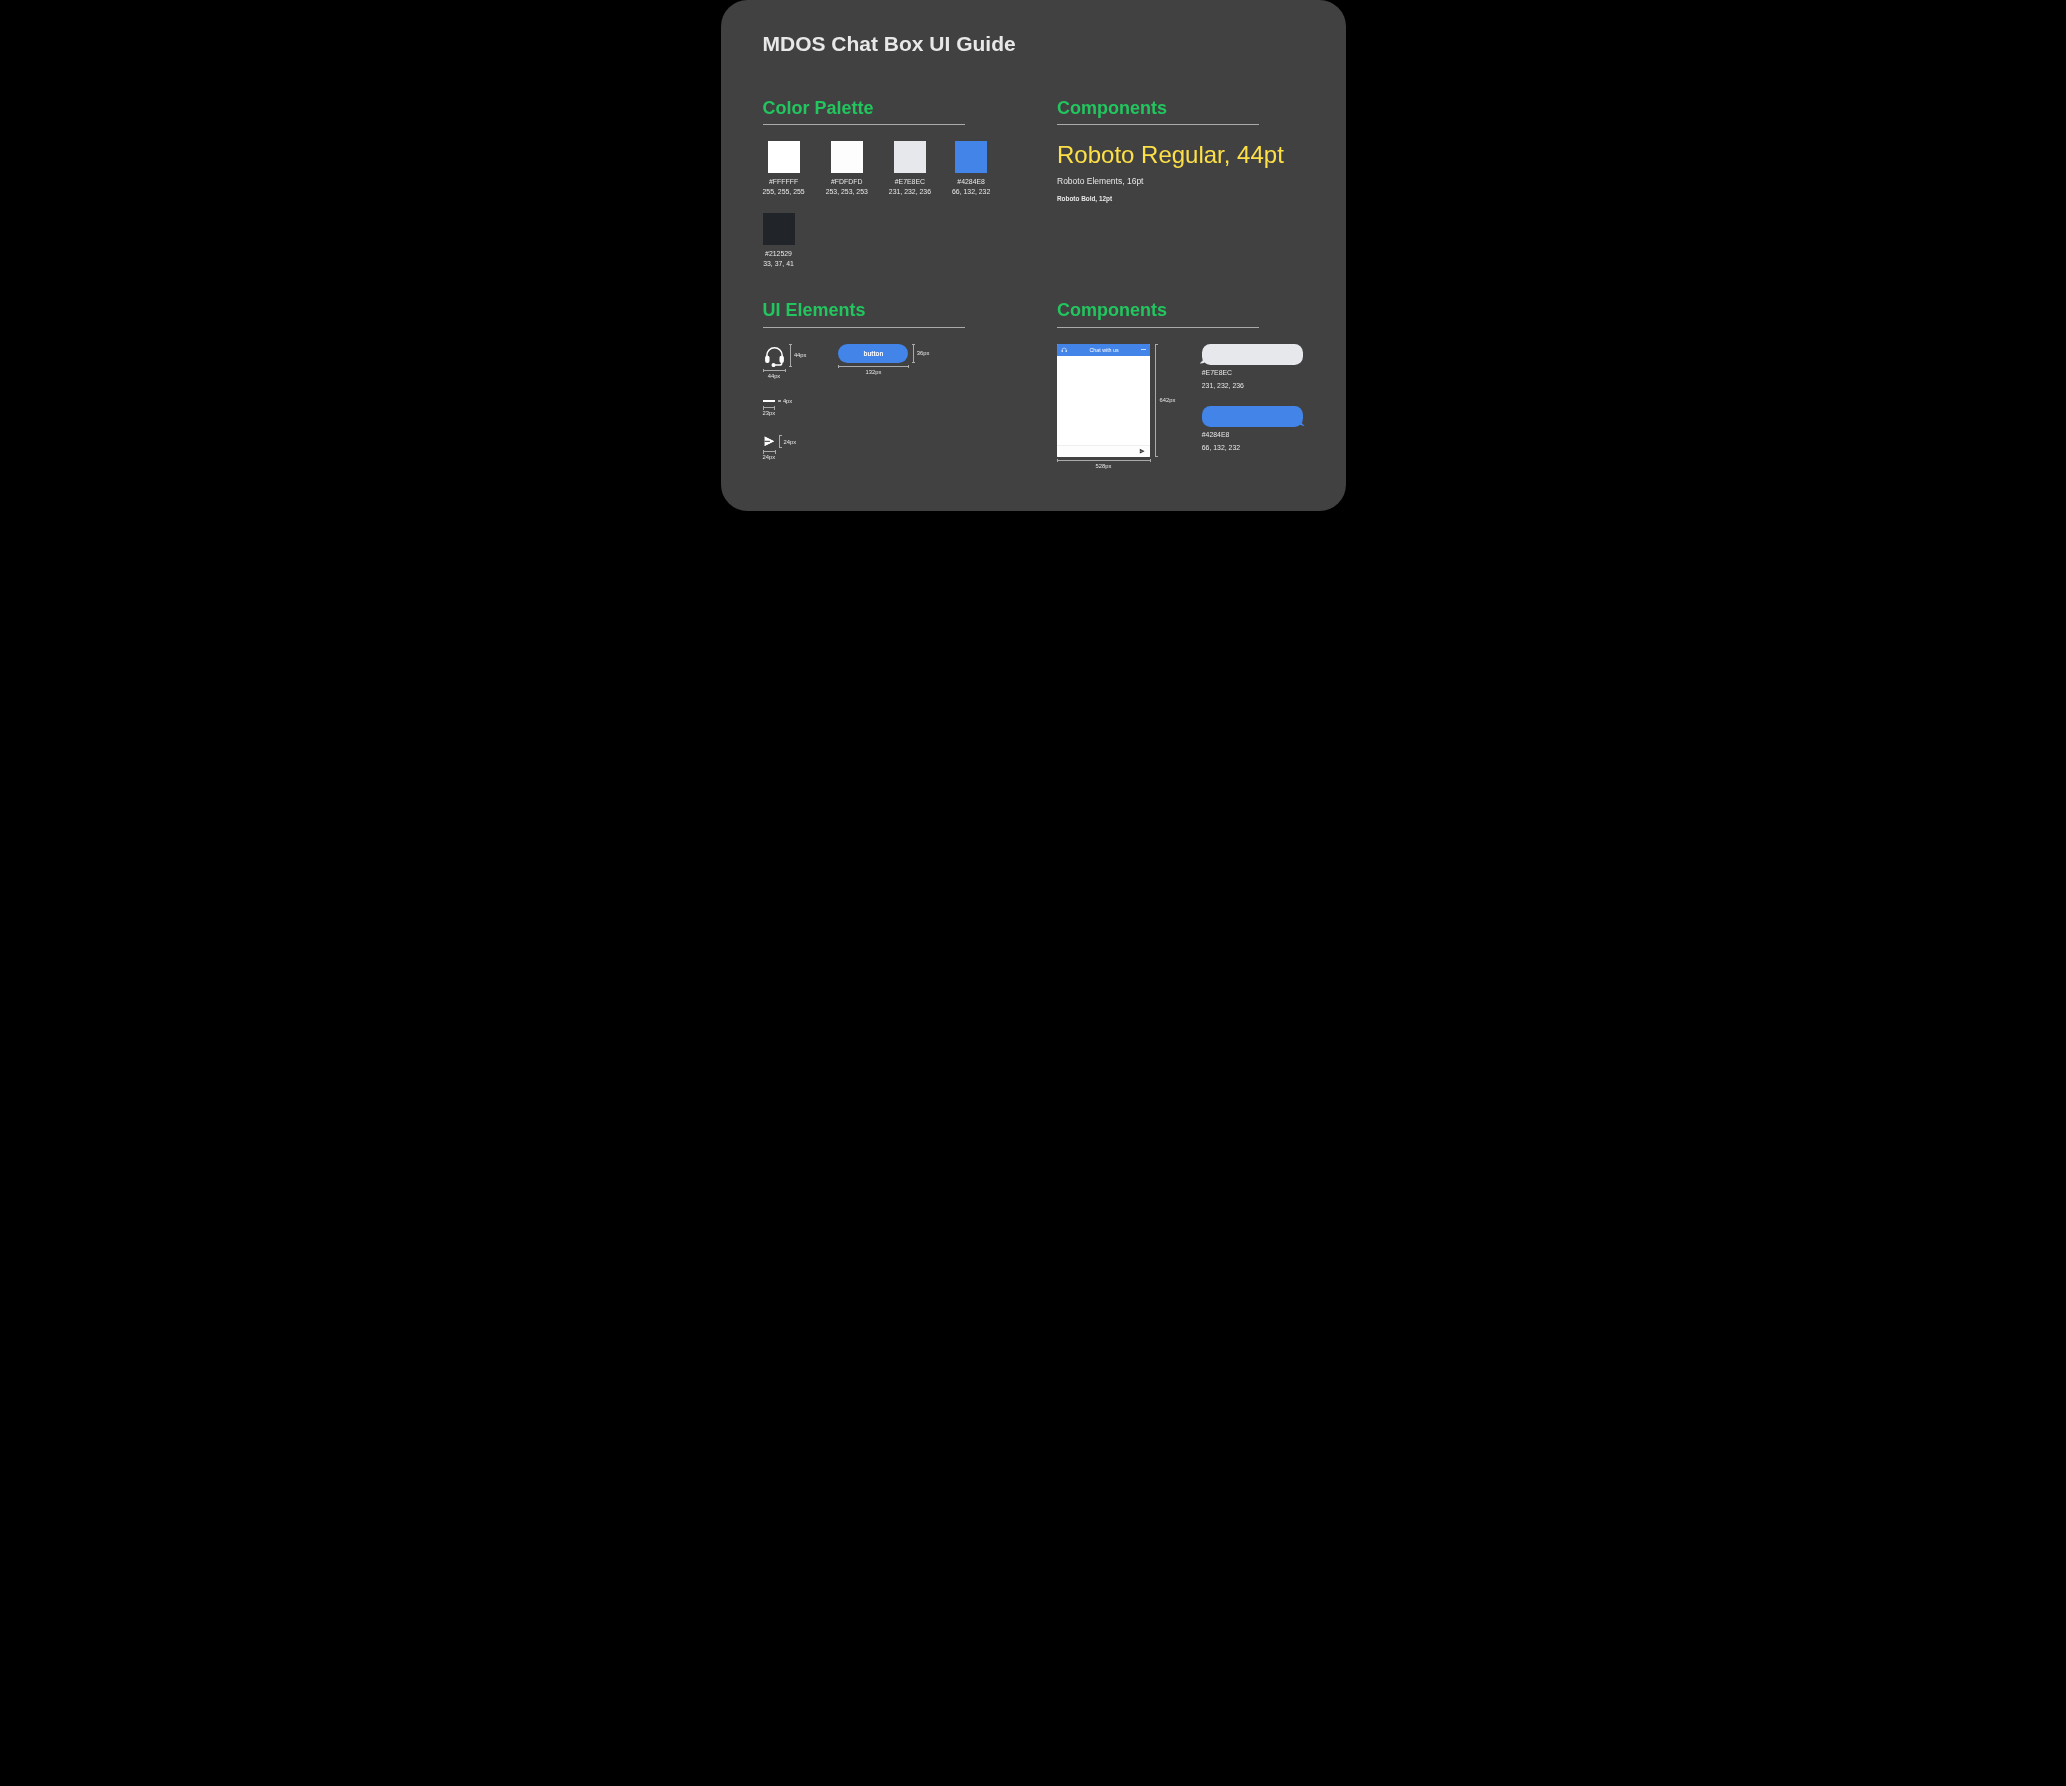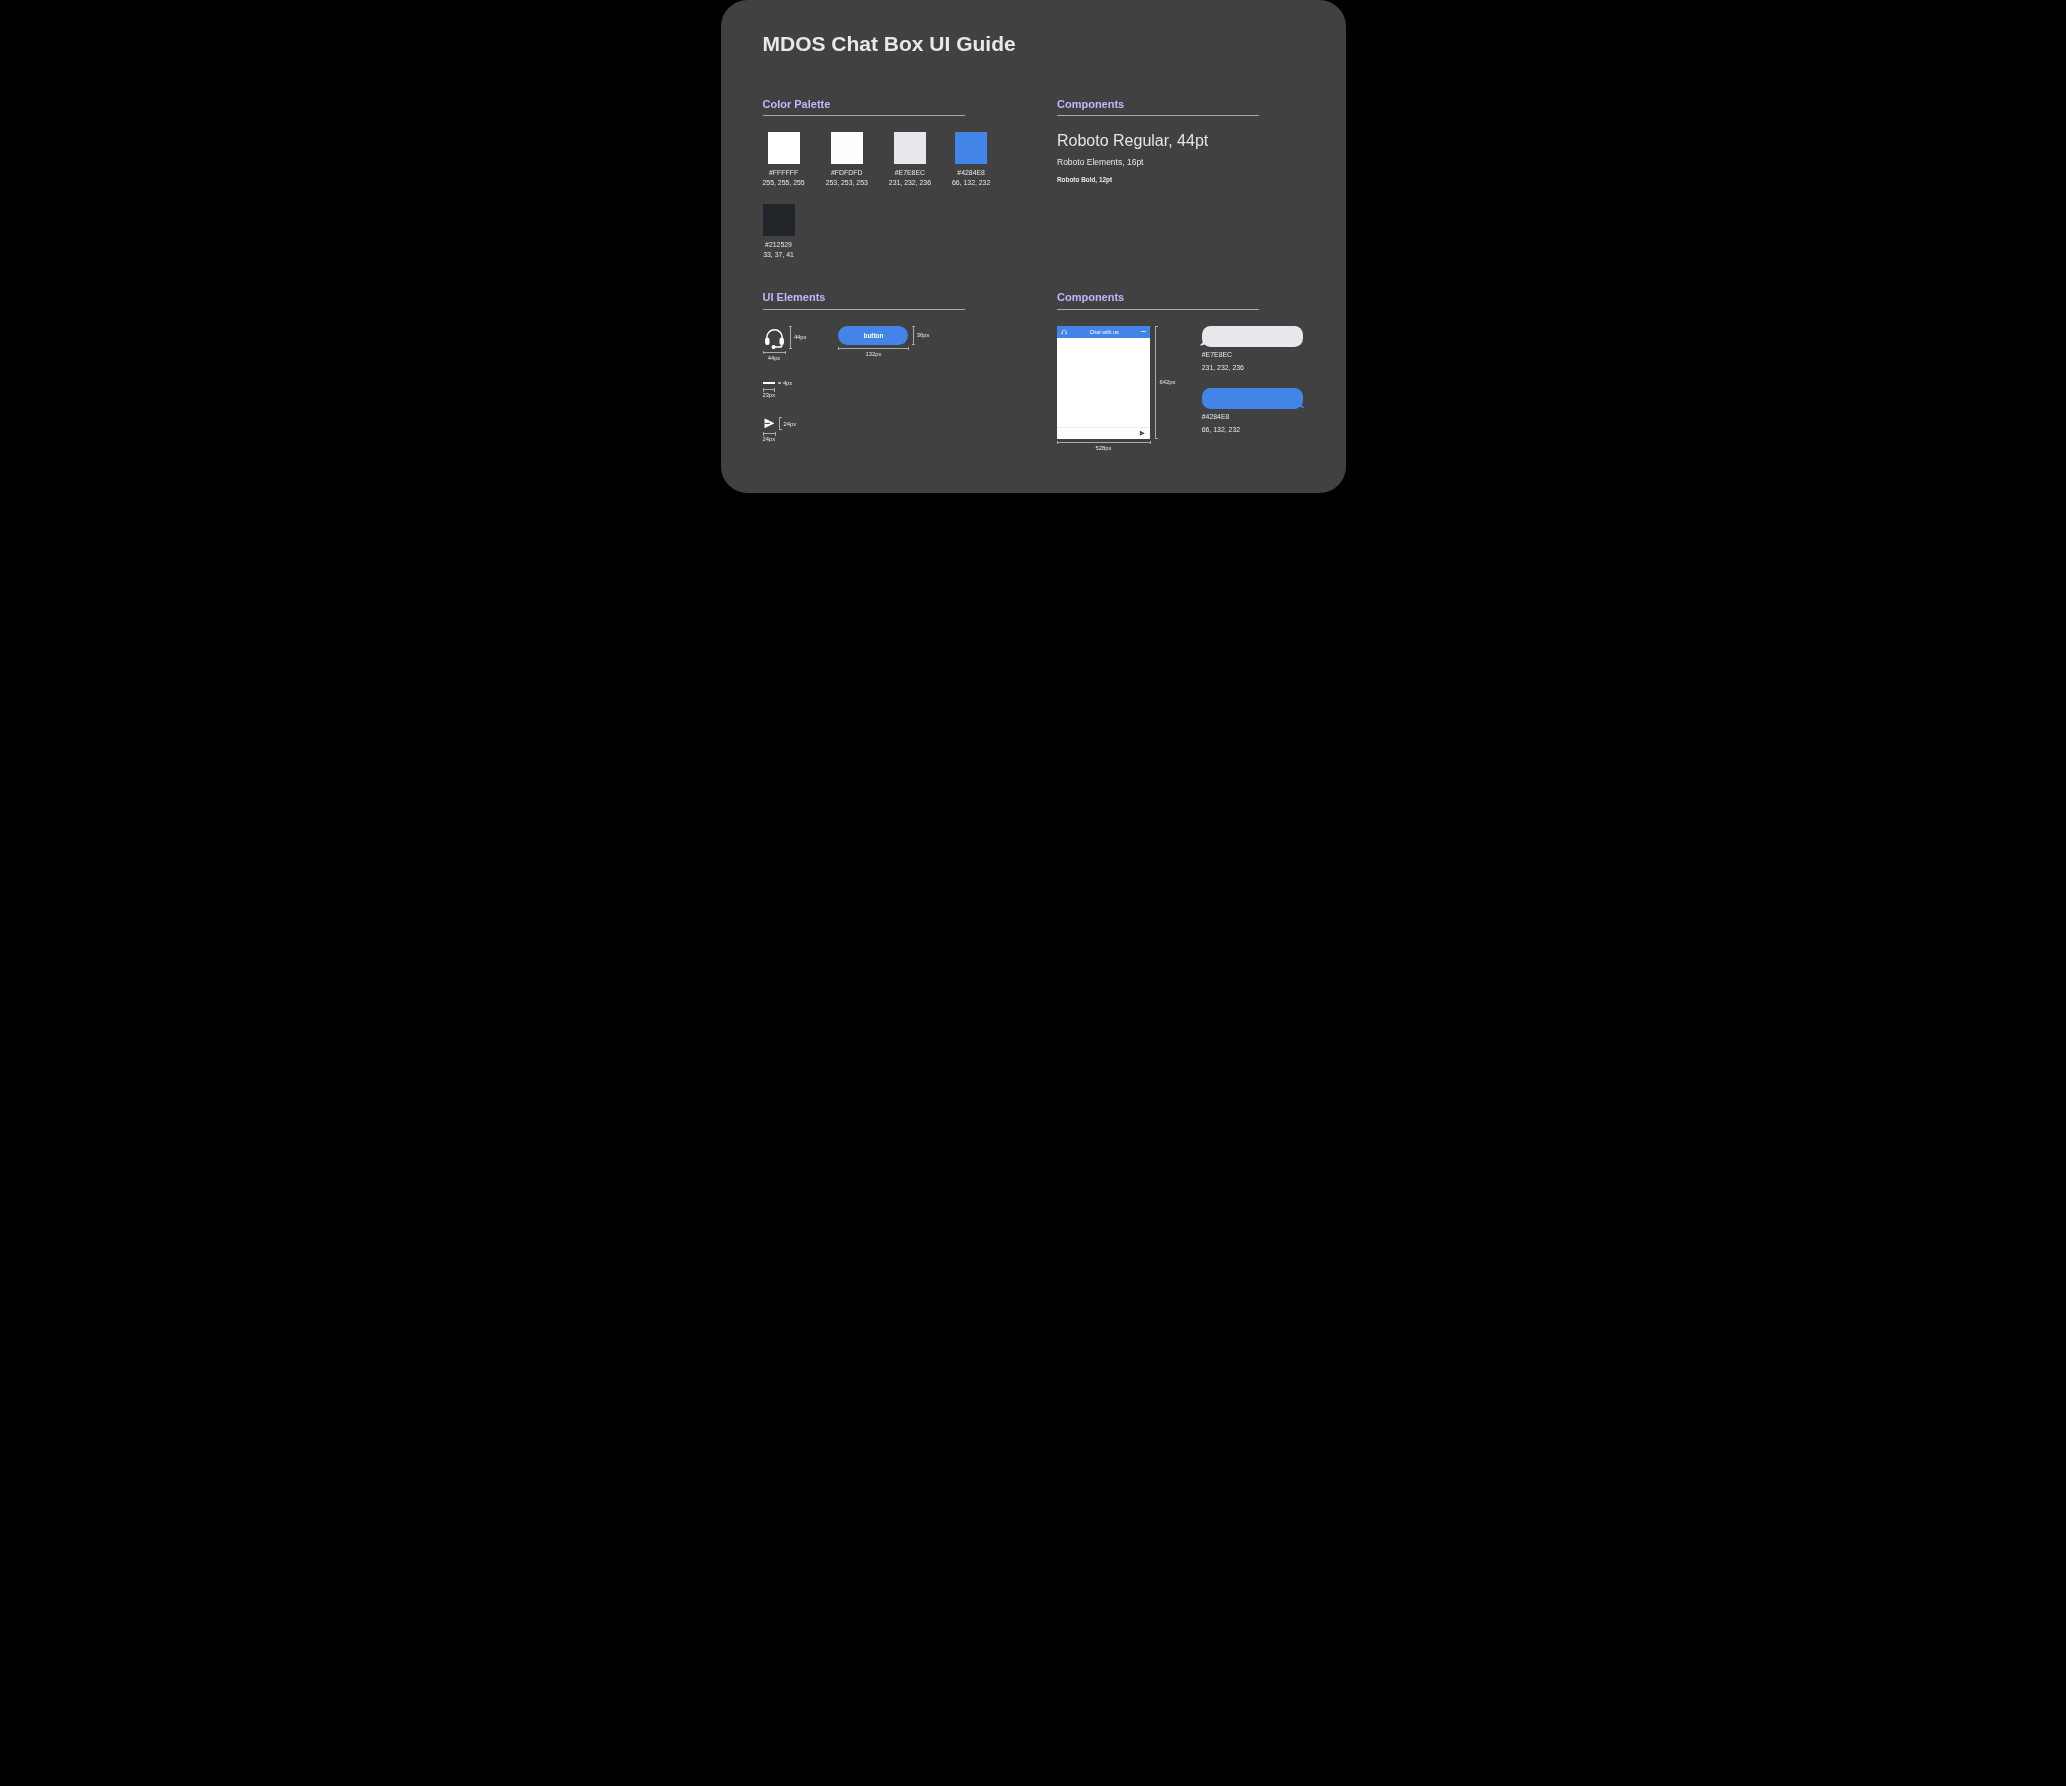--- a/index.html
+++ b/index.html
@@ -24,23 +24,23 @@
     font-weight: 700;
     color: #e8e8e8;
     margin-bottom: 42px;
   }
   .grid {
     display: grid;
     grid-template-columns: 1fr 1fr;
     gap: 32px 42px;
   }
   .section-heading {
-    font-size: 11px;
+    font-size: 18px;
     font-weight: 700;
-    color: #c4b5fd;
+    color: #22c55e;
     margin-bottom: 5.3px;
   }
   .rule {
     border: none;
     border-top: 0.5px solid #aaa;
     margin-bottom: 16px;
     width: 80%;
   }
   
   .swatches {
@@ -55,21 +55,21 @@
     font-size: 6.9px;
     color: #e8e8e8;
     line-height: 1.4;
   }
   .swatch-box {
     width: 32px;
     height: 32px;
     margin-bottom: 4.2px;
   }
   
-  .typo-large { font-size: 16px; font-weight: 400; color: #e5e5e5; margin-bottom: 6.4px; }
+  .typo-large { font-size: 24px; font-weight: 400; color: #fde047; margin-bottom: 6.4px; }
   .typo-med   { font-size: 8.5px; font-weight: 400; color: #e8e8e8; margin-bottom: 9.5px; }
   .typo-small { font-size: 6.4px; font-weight: 700; color: #e8e8e8; }
   
   .ui-elements { display: flex; flex-direction: column; gap: 19px; }
   .ui-row { display: flex; align-items: flex-start; gap: 32px; }
   .dim-block { display: flex; flex-direction: column; align-items: flex-start; }
   .dim-wrap { display: flex; align-items: center; }
   .dim-vert {
     border-left: 0.5px solid #aaa;
     height: 23px;

